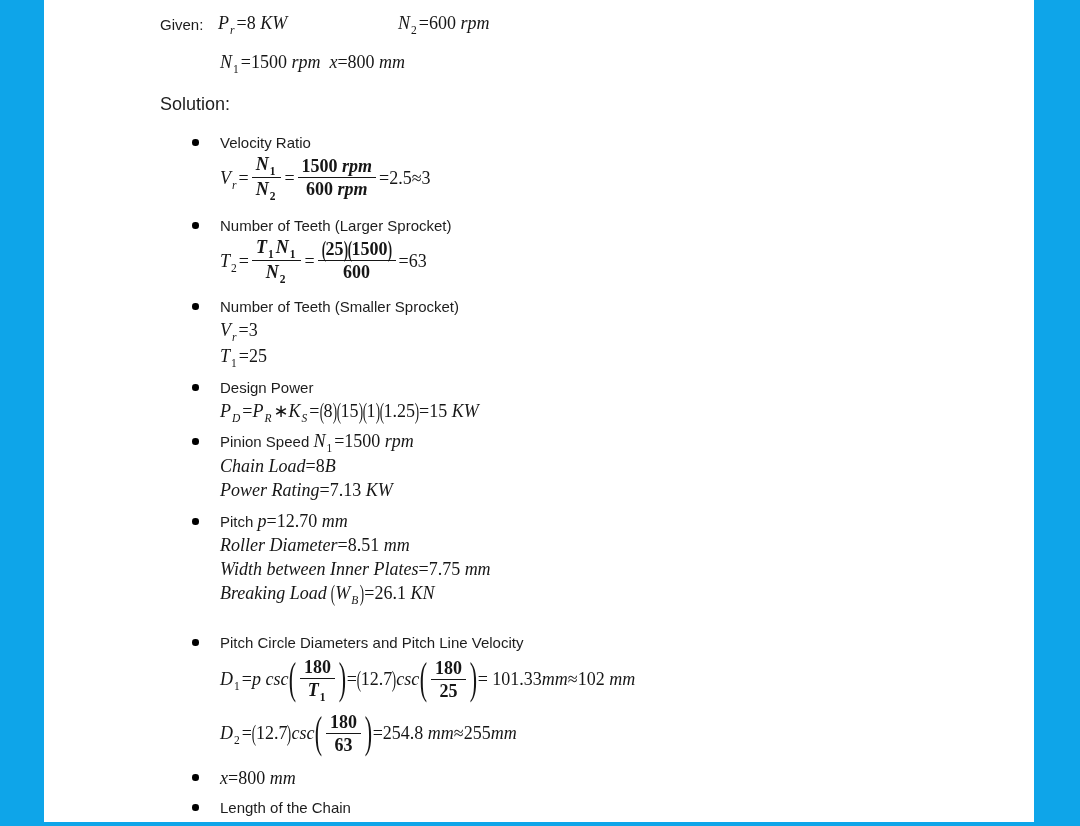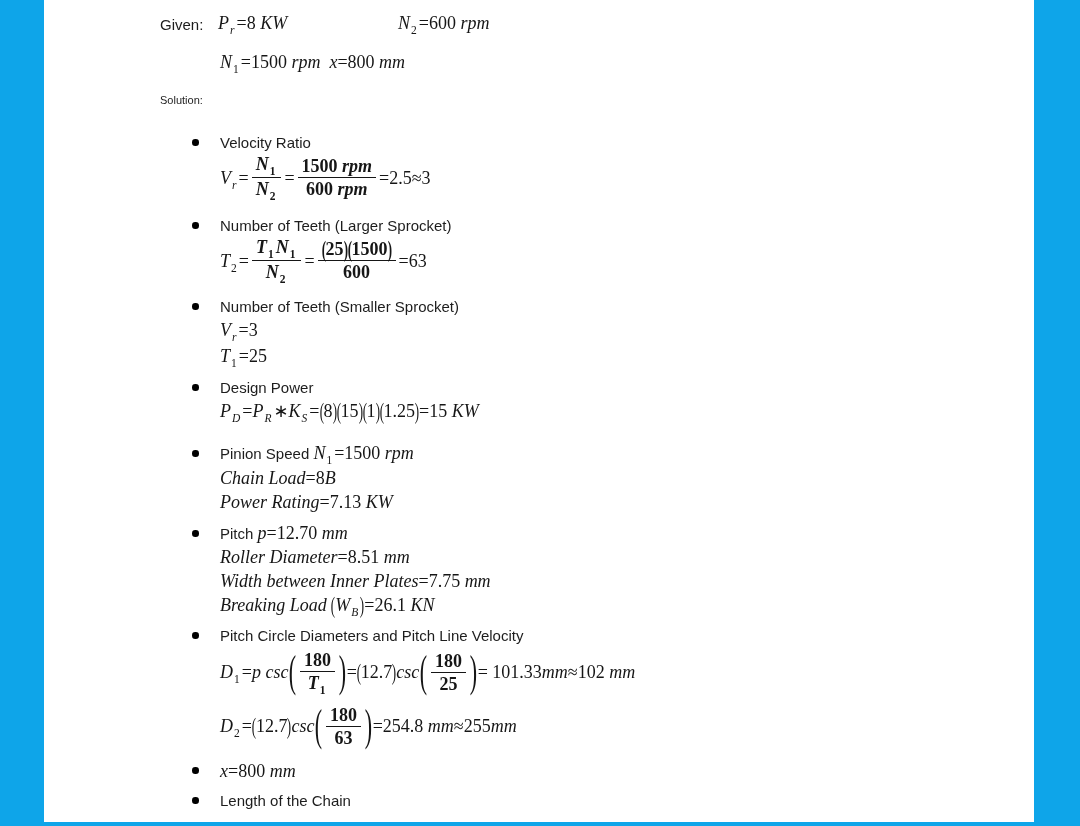--- a/index.html
+++ b/index.html
@@ -26,34 +26,34 @@
   .pinner{display:inline-flex;align-items:center;}
   .pinner .frac{top:0;vertical-align:baseline;}
   .bigp{font-size:44px;transform:scaleX(0.5);display:inline-block;line-height:46px;height:46px;
         margin:0 -3px;font-style:normal;}
 
   
   #given-label{position:absolute;left:116px;top:16px;font-size:15px;color:#1d1d1d;}
   #given-r1a{position:absolute;left:174px;top:13px;}
   #given-r1b{position:absolute;left:354px;top:13px;}
   #given-r2{position:absolute;left:176px;top:52px;}
-  #solution-label{position:absolute;left:116px;top:94px;font-size:11px;color:#1d1d1d;}
+  #solution-label{position:absolute;left:116px;top:94px;font-size:18px;color:#1d1d1d;}
   #solution-list{position:absolute;left:148px;top:131px;width:850px;}
 
   .item{display:flex;}
   .bullet-col{width:28px;flex:0 0 28px;}
   .dot{width:6.5px;height:6.5px;border-radius:50%;background:#000;display:block;margin-top:8px;}
   .content{flex:1;}
   .hline{line-height:22px;min-height:22px;}
   .plain{line-height:24px;}
   .fracline{padding:2px 0;}
   .tall{padding:4px 0;}
 
-  .it1{margin-top:9px}.it2{margin-top:7px}.it3{margin-top:6px}.it4{margin-top:17px}
-  .it5{margin-top:8px}.it6{margin-top:5px}.it7{margin-top:4px}.it8{margin-top:6px}
+  .it1{margin-top:9px}.it2{margin-top:7px}.it3{margin-top:6px}.it4{margin-top:5px}
+  .it5{margin-top:8px}.it6{margin-top:24px}.it7{margin-top:4px}.it8{margin-top:6px}
 </style>
 </head>
 <body>
 
 <div class="stage">
   <div class="paper">
 
     <span id="given-label">Given:</span>
     <div id="given-r1a" class="m"><span class="seg-v">P</span><span class="seg-s">r</span><span class="seg-u">=</span><span class="seg-u">8</span><span class="seg-v"> KW</span></div>
     <div id="given-r1b" class="m"><span class="seg-v">N</span><span class="seg-s subnum">2</span><span class="seg-u">=</span><span class="seg-u">600</span><span class="seg-v"> rpm</span></div>

